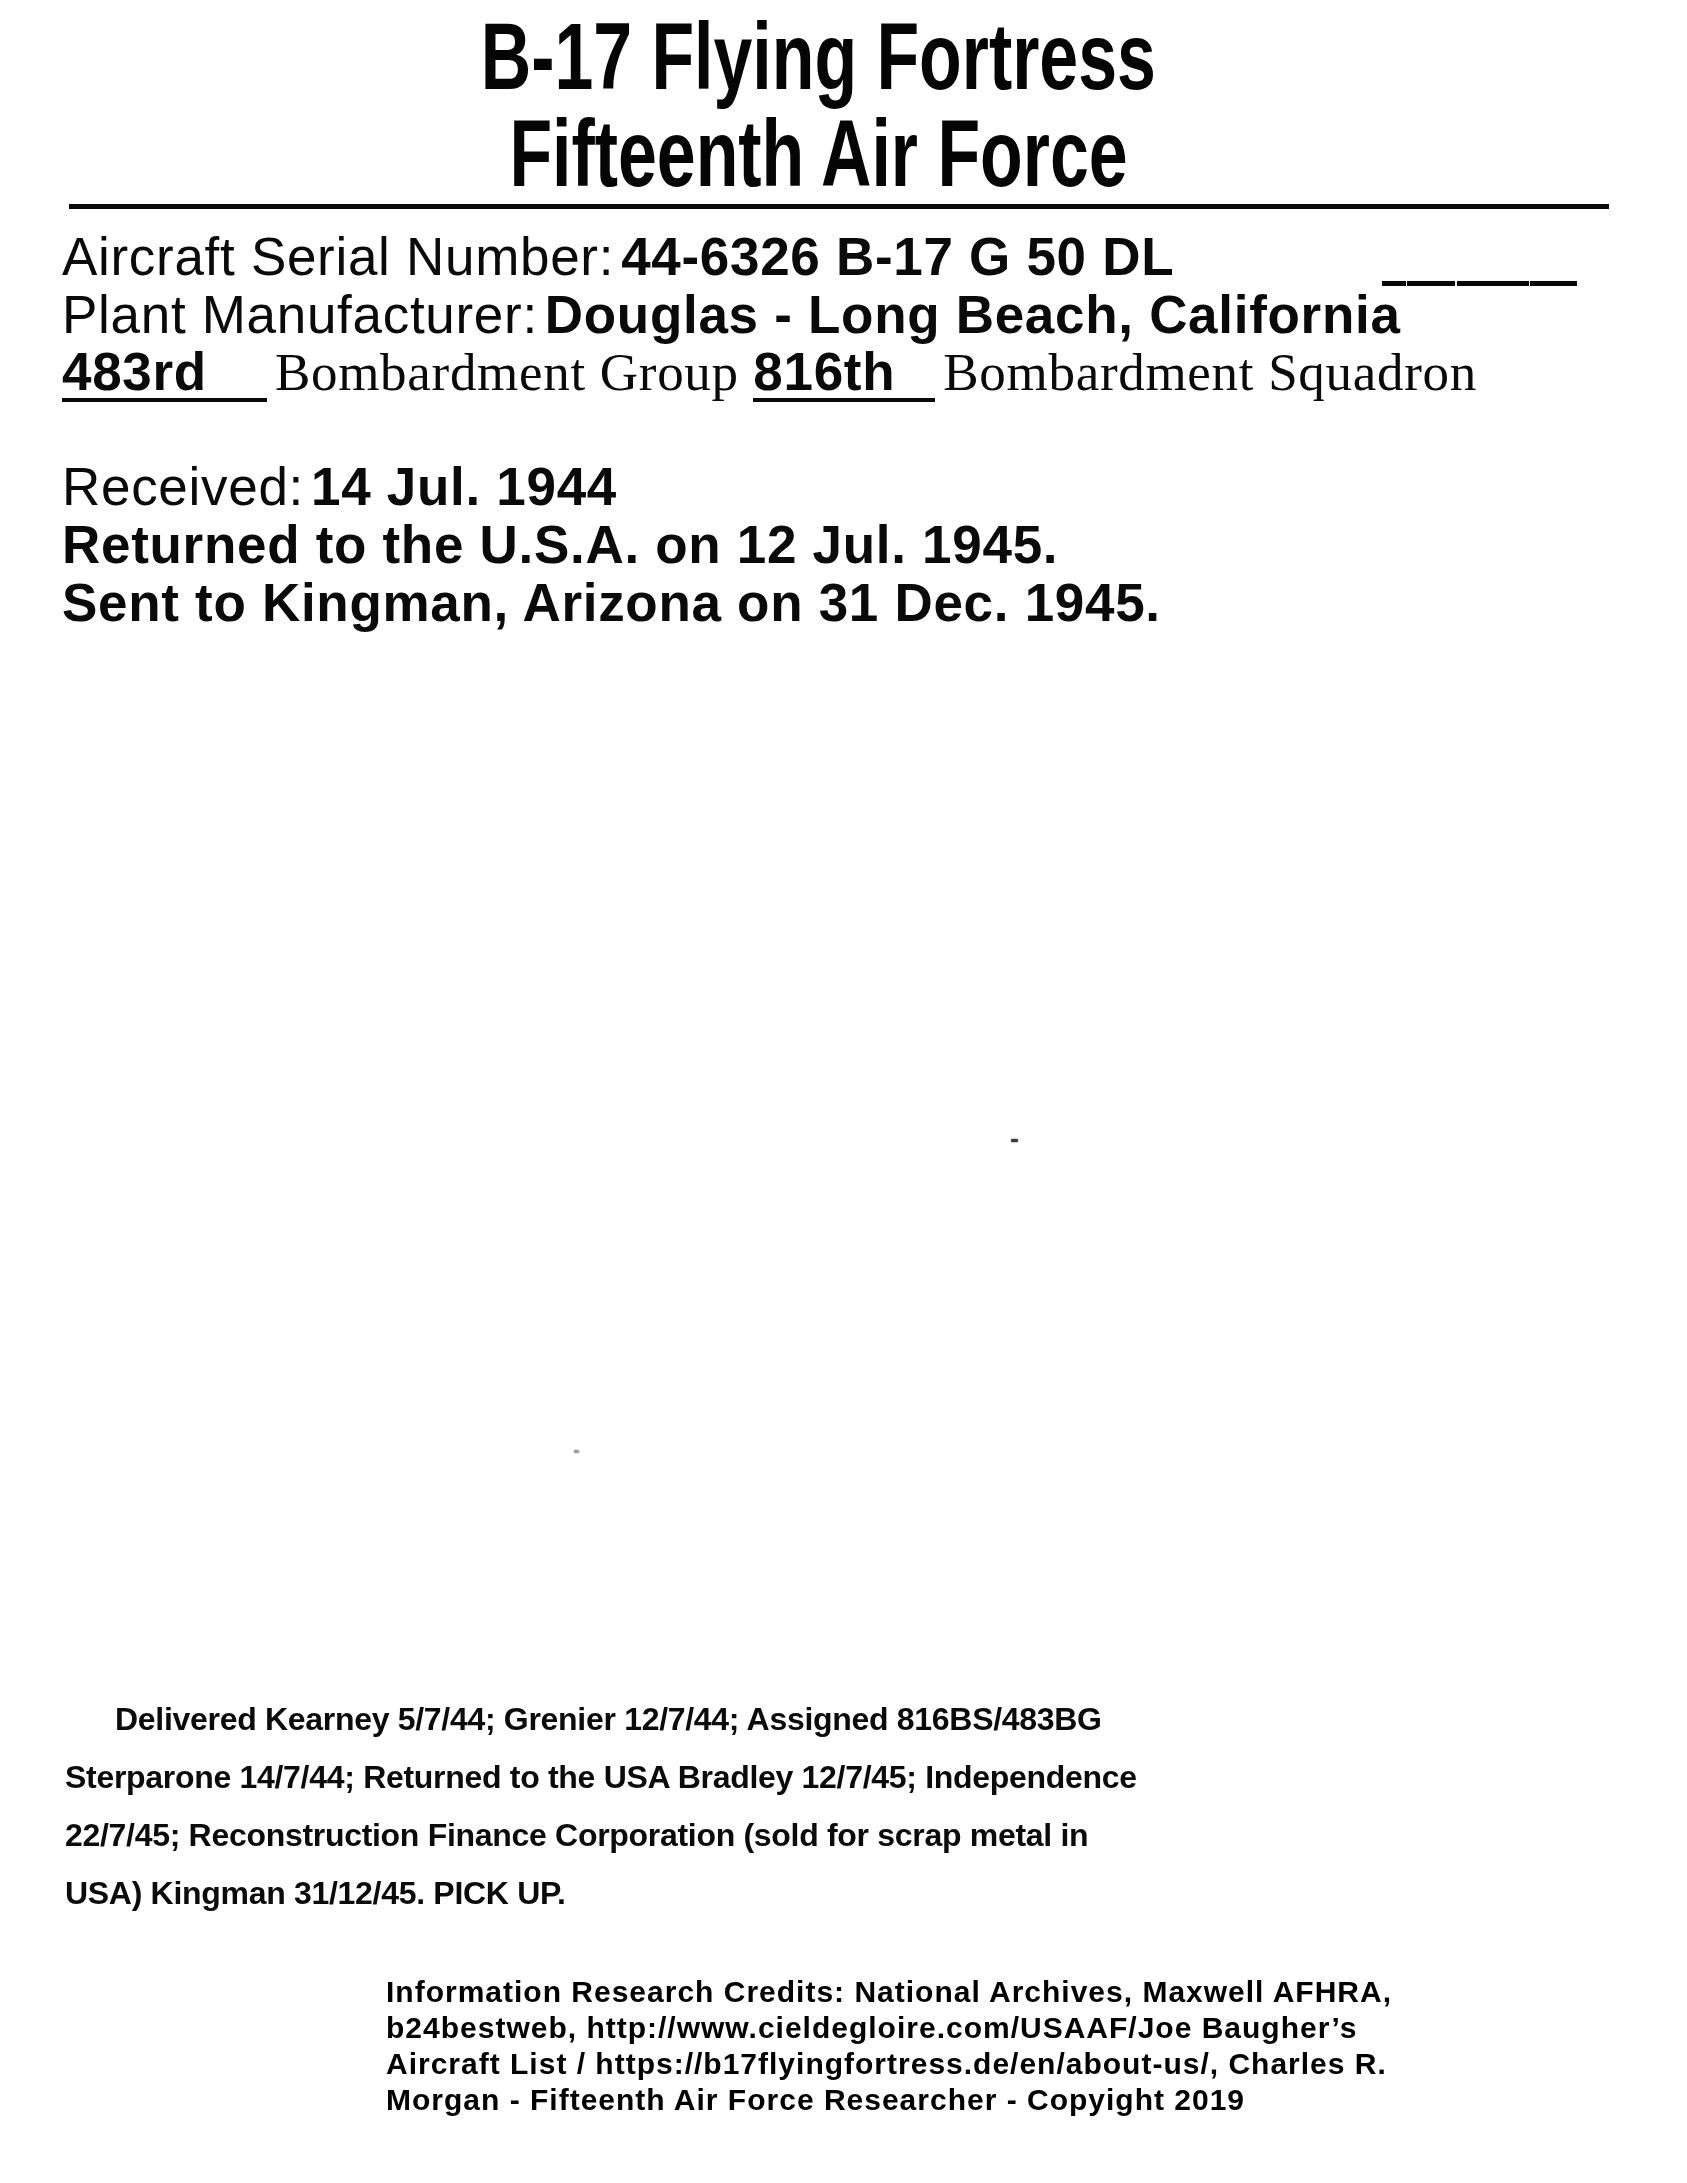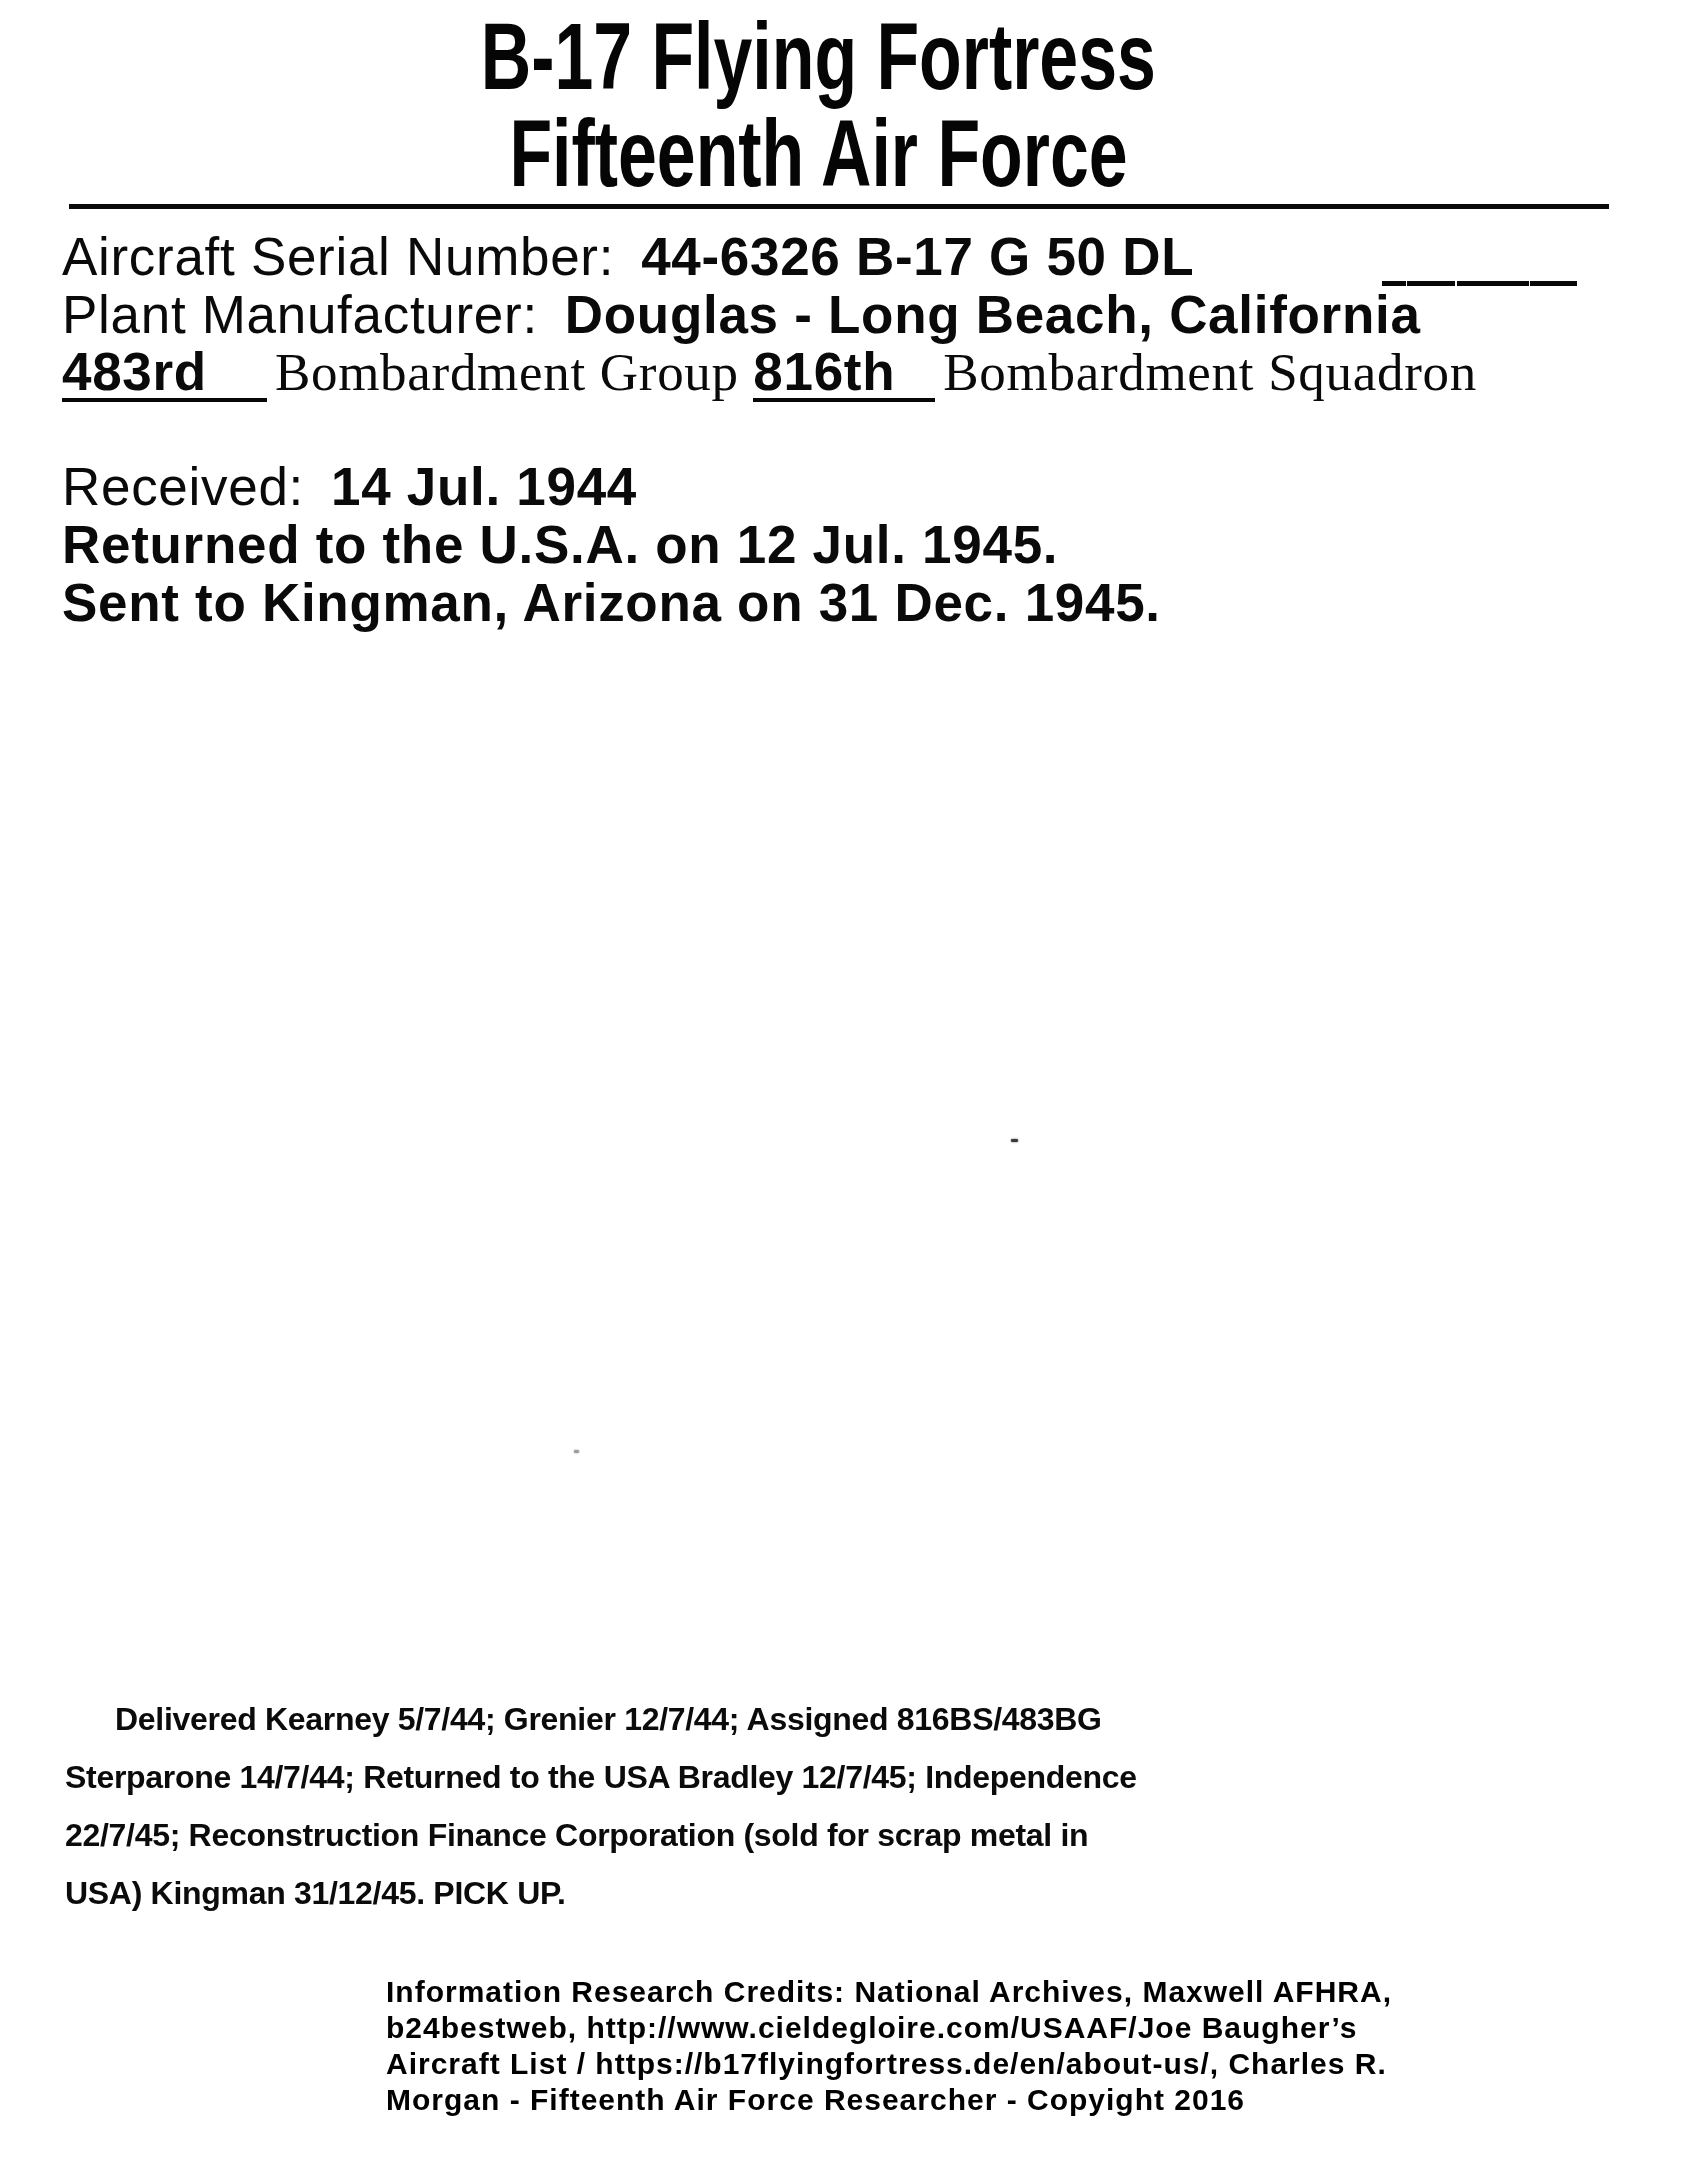--- a/index.html
+++ b/index.html
@@ -33,21 +33,21 @@
   .blankbar i:nth-child(4){width:47px;margin-right:0;}
   
   .body-line{
     position:absolute;left:62px;
     font-size:53px;line-height:53px;
     letter-spacing:0.7px;
     white-space:nowrap;
   }
   .l1{top:230px;} .l2{top:288px;} .l3{top:345px;}
   .l4{top:403px;} .l5{top:460px;} .l6{top:518px;} .l7{top:576px;}
-  .lbl{font-weight:400;margin-right:27px;}
+  .lbl{font-weight:400;margin-right:7px;}
   .val{font-weight:700;}
   .blank{
     display:inline-block;
     border-bottom:4.6px solid #070707;
     line-height:53px;
   }
   .blank1{padding-right:60px;margin-right:8px;}
   .blank2{padding-right:40px;margin-right:8px;}
   .l3 .lbl{margin-right:14.6px;font-family:Liberation Serif, serif;}
   
@@ -119,17 +119,17 @@
     <div class="hist-line indent">Delivered Kearney 5/7/44; Grenier 12/7/44; Assigned 816BS/483BG</div>
     <div class="hist-line">Sterparone 14/7/44; Returned to the USA Bradley 12/7/45; Independence</div>
     <div class="hist-line">22/7/45; Reconstruction Finance Corporation (sold for scrap metal in</div>
     <div class="hist-line">USA) Kingman 31/12/45. PICK UP.</div>
   </div>
 
   <div class="credits">
     <div class="credit-line">Information Research Credits: National Archives, Maxwell AFHRA,</div>
     <div class="credit-line">b24bestweb, http://www.cieldegloire.com/USAAF/Joe Baugher’s</div>
     <div class="credit-line">Aircraft List / https://b17flyingfortress.de/en/about-us/, Charles R.</div>
-    <div class="credit-line">Morgan - Fifteenth Air Force Researcher - Copyight 2016</div>
+    <div class="credit-line">Morgan - Fifteenth Air Force Researcher - Copyight 2019</div>
   </div>
 
 </div>
 
 
 </body></html>

